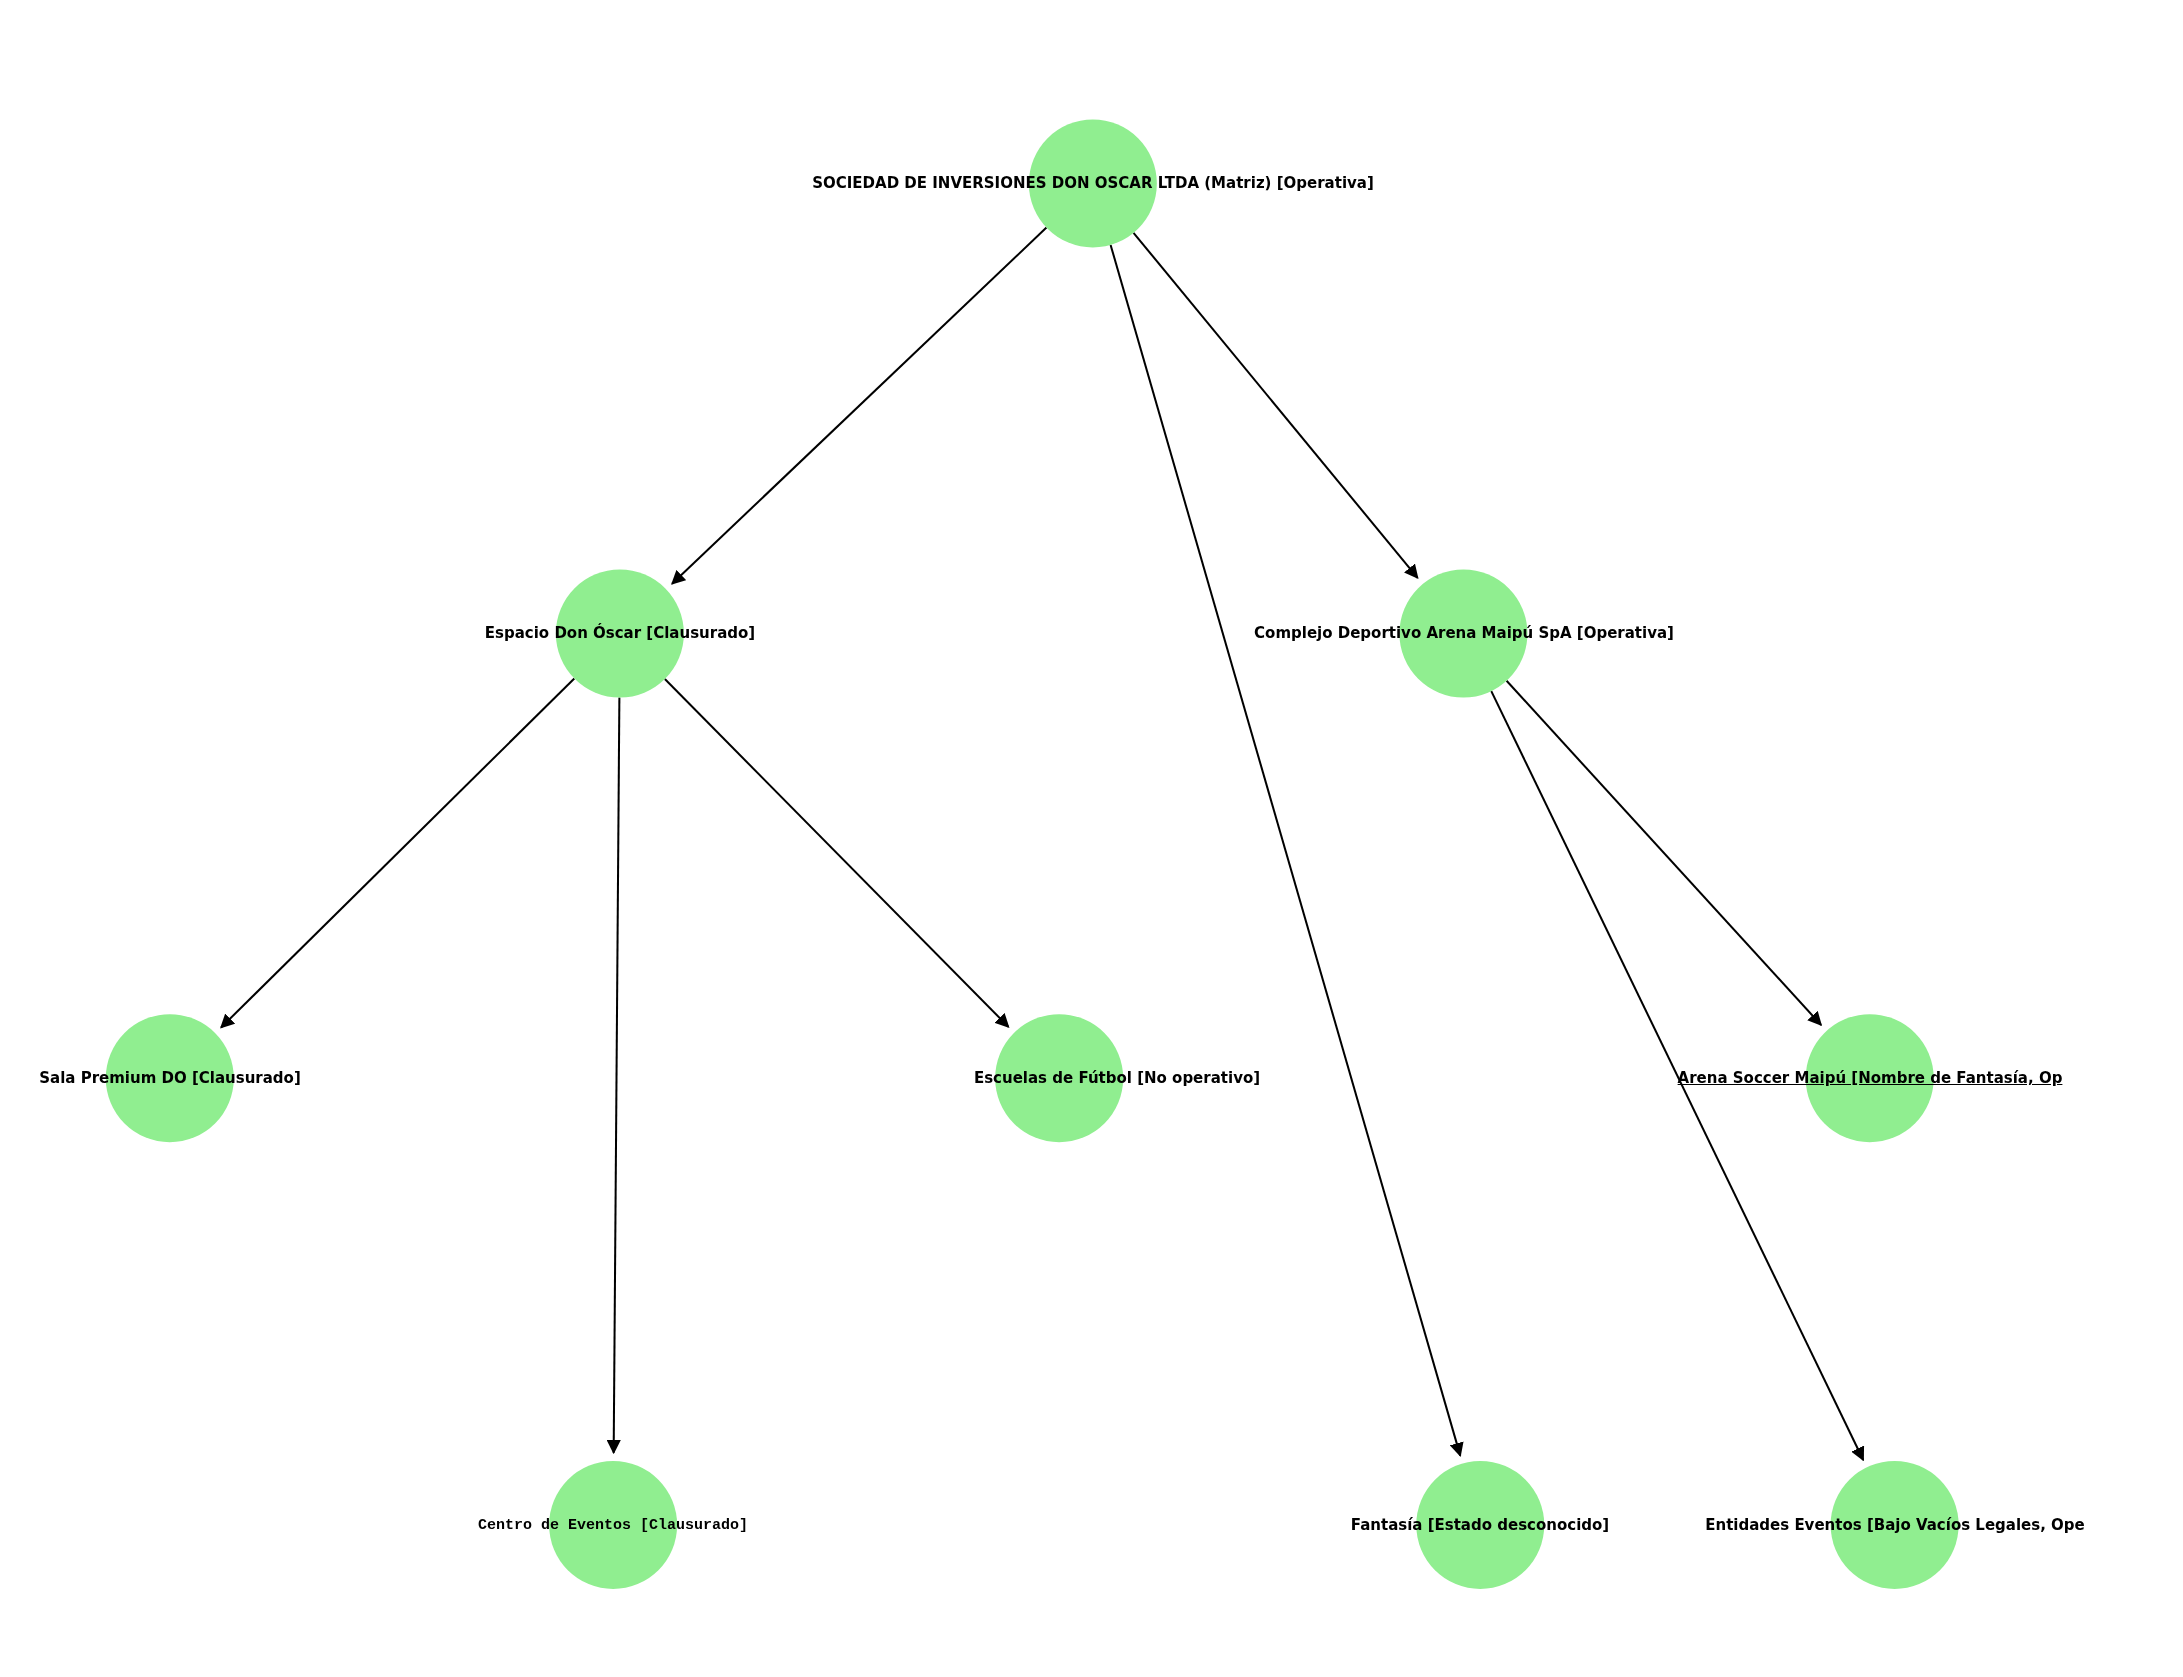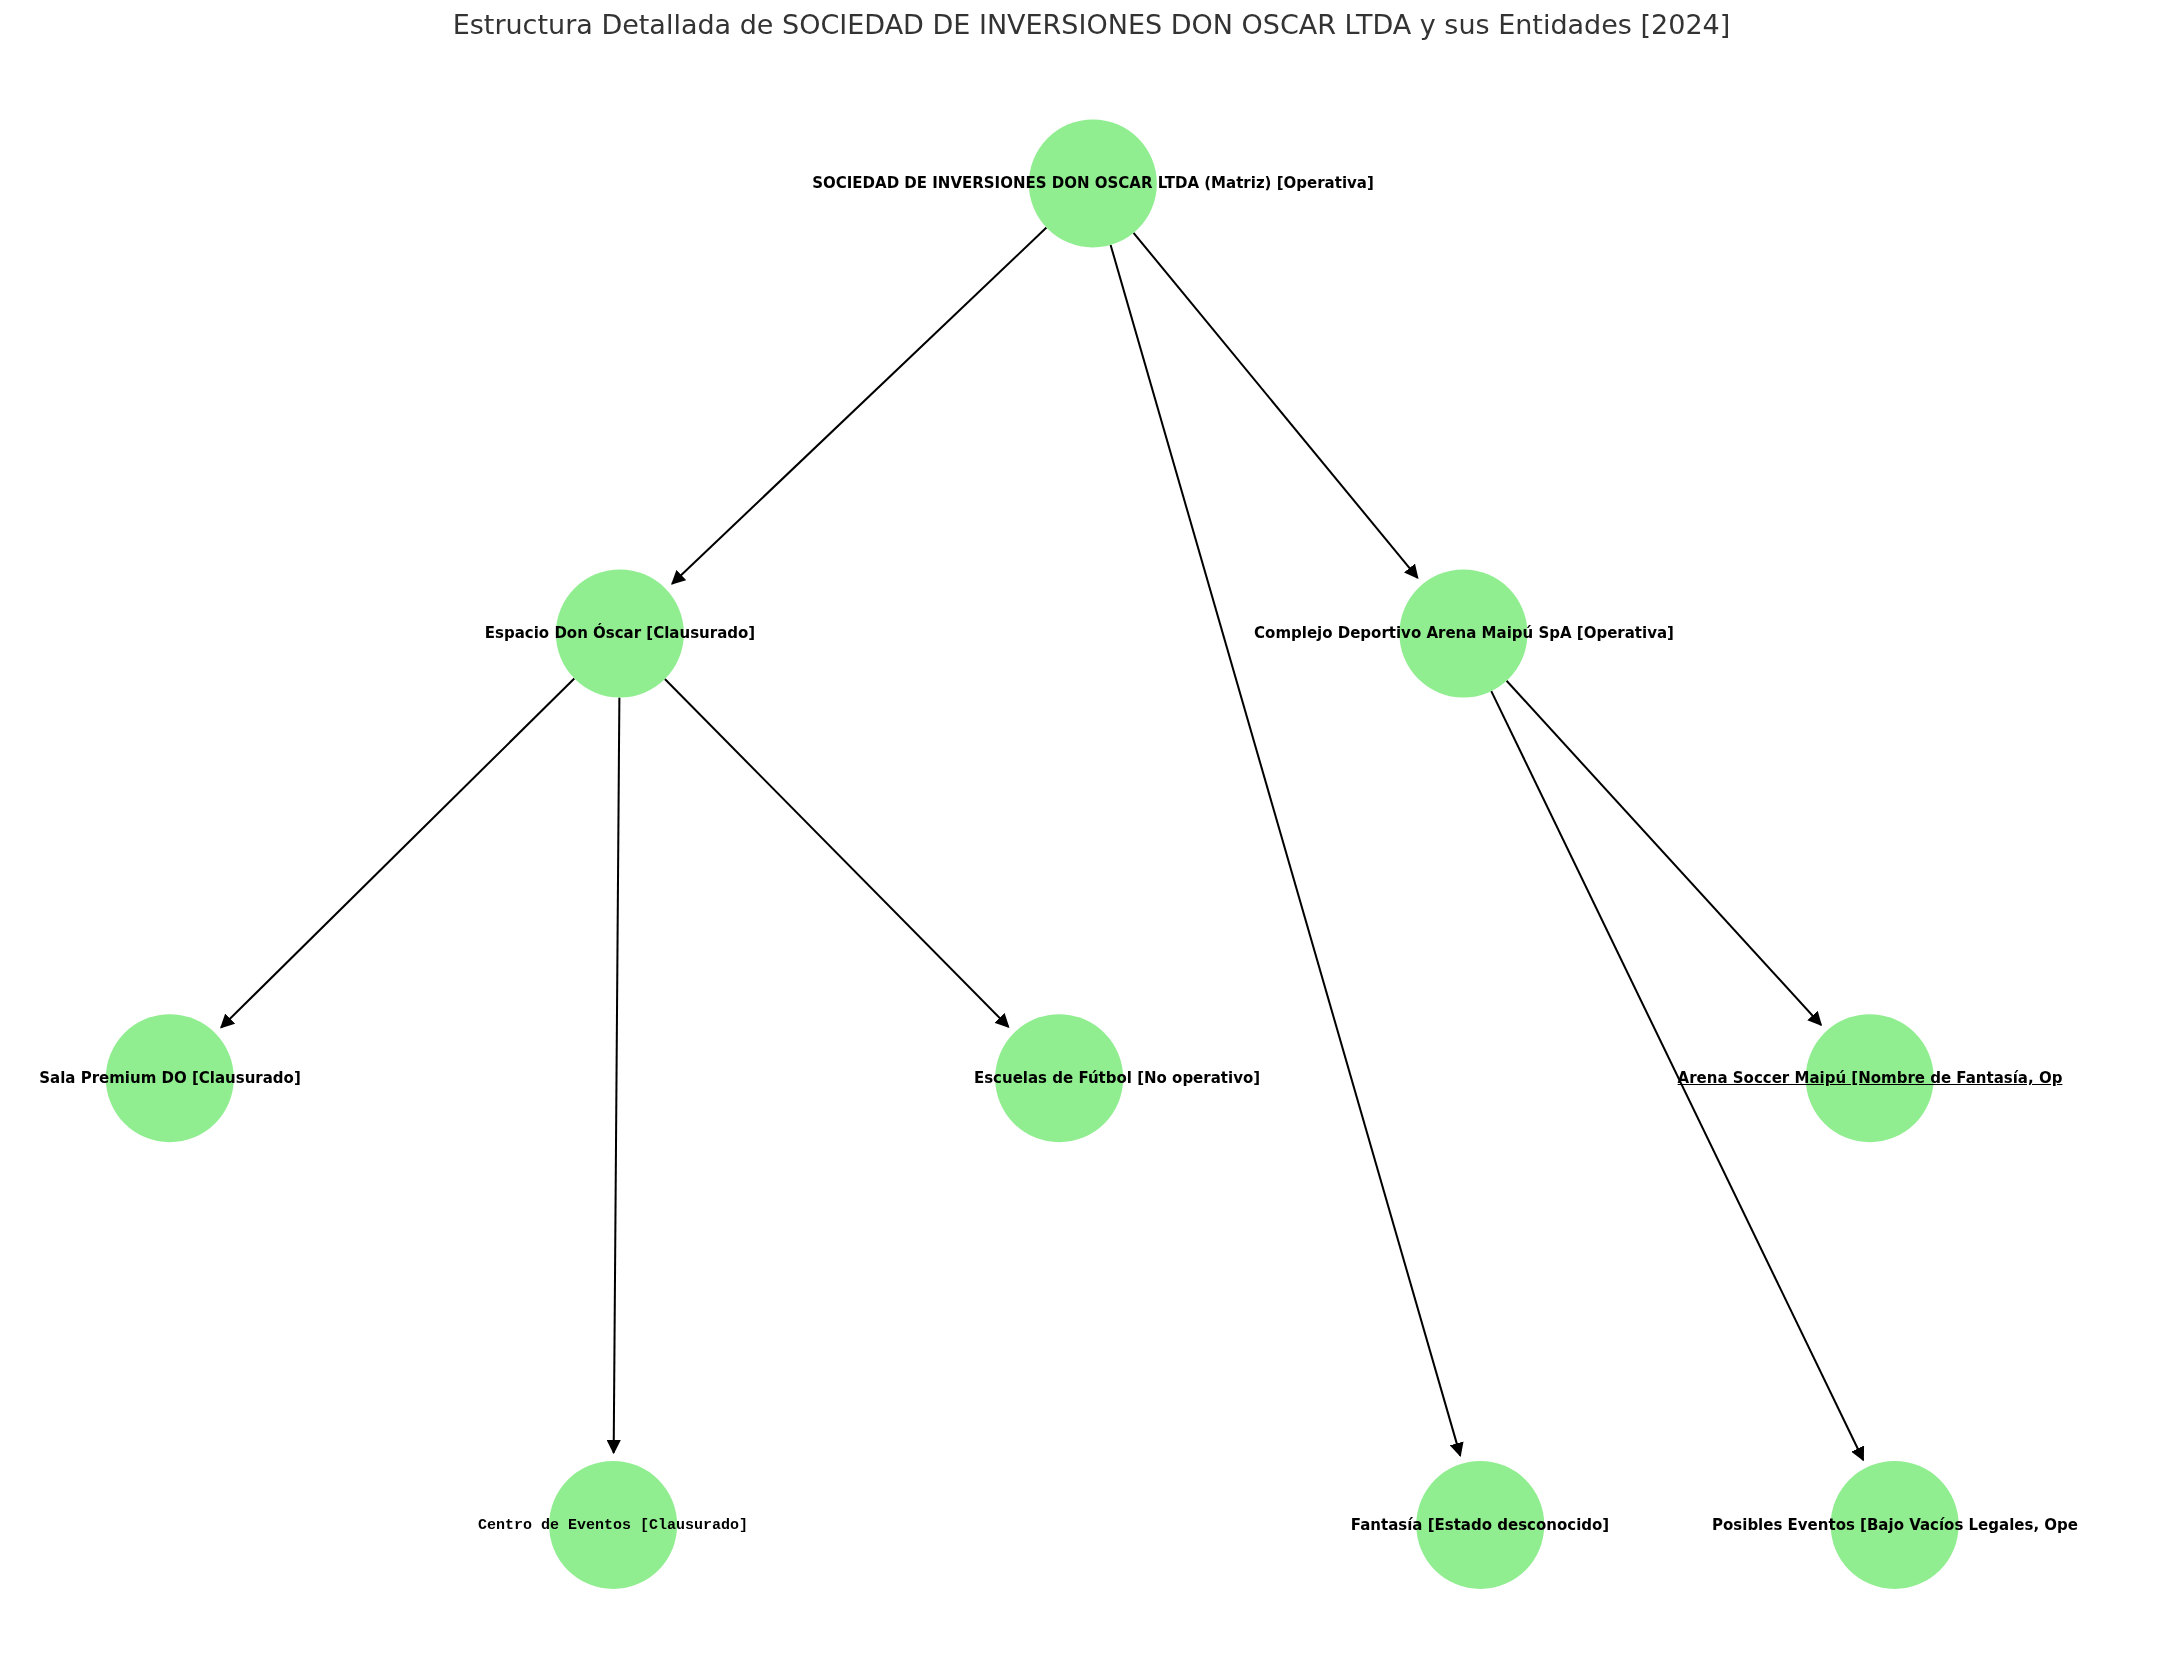--- a/index.html
+++ b/index.html
@@ -45,21 +45,20 @@
     white-space: nowrap;
     transform: translate(-50%, -50%);
     pointer-events: none;
   }
 </style>
 </head>
 <body>
 
 <div id="canvas">
 
-  <div id="chart-title">Estructura Detallada de SOCIEDAD DE INVERSIONES DON OSCAR LTDA y sus Entidades [2024]</div>
 
   <svg id="graph-svg" viewBox="0 0 3240 2490" xmlns="http://www.w3.org/2000/svg">
     <defs>
       <marker id="arrow" viewBox="0 0 10 10" refX="9" refY="5" markerWidth="7" markerHeight="7" orient="auto-start-reverse">
         <path d="M 0 0 L 10 5 L 0 10 z" fill="#000000"></path>
       </marker>
     </defs>
     <g id="edges-layer">
         <line x1="1553.178925924352" y1="337.48785966172784" x2="997.5142623799405" y2="866.2399896441592" stroke="#000000" stroke-width="3" marker-end="url(#arrow)"></line>
         <line x1="1682.3844920716392" y1="345.3397103706454" x2="2103.9879931403643" y2="857.3963262141152" stroke="#000000" stroke-width="3" marker-end="url(#arrow)"></line>
@@ -85,17 +84,17 @@
 
   <div id="labels-layer">
       <div class="node-label" style="left: 1093px; top: 183px; color: rgb(0, 0, 0);">SOCIEDAD DE INVERSIONES DON OSCAR LTDA (Matriz) [Operativa]</div>
       <div class="node-label" style="left: 620px; top: 633px; color: #000000; text-align: center;">Espacio Don Óscar [Clausurado]</div>
       <div class="node-label" style="left: 1464px; top: 633px; color: rgb(0, 0, 0);">Complejo Deportivo Arena Maipú SpA [Operativa]</div>
       <div class="node-label" style="left: 170px; top: 1078px; color: rgb(0, 0, 0);">Sala Premium DO [Clausurado]</div>
       <div class="node-label" style="left: 1117px; top: 1078px; color: rgb(0, 0, 0);">Escuelas de Fútbol [No operativo]</div>
       <div class="node-label" style="left: 1870px; top: 1078px; color: rgb(0, 0, 0); text-decoration: underline;">Arena Soccer Maipú [Nombre de Fantasía, Op</div>
       <div class="node-label" style="left: 613px; top: 1525px; color: rgb(0, 0, 0); font-family: Liberation Mono, monospace;">Centro de Eventos [Clausurado]</div>
       <div class="node-label" style="left: 1480px; top: 1525px; color: rgb(0, 0, 0);">Fantasía [Estado desconocido]</div>
-      <div class="node-label" style="left: 1895px; top: 1525px; color: rgb(0, 0, 0);">Posibles Eventos [Bajo Vacíos Legales, Ope</div>
+      <div class="node-label" style="left: 1895px; top: 1525px; color: rgb(0, 0, 0);">Entidades Eventos [Bajo Vacíos Legales, Ope</div>
     </div>
 
 </div>
 
 
 </body></html>

